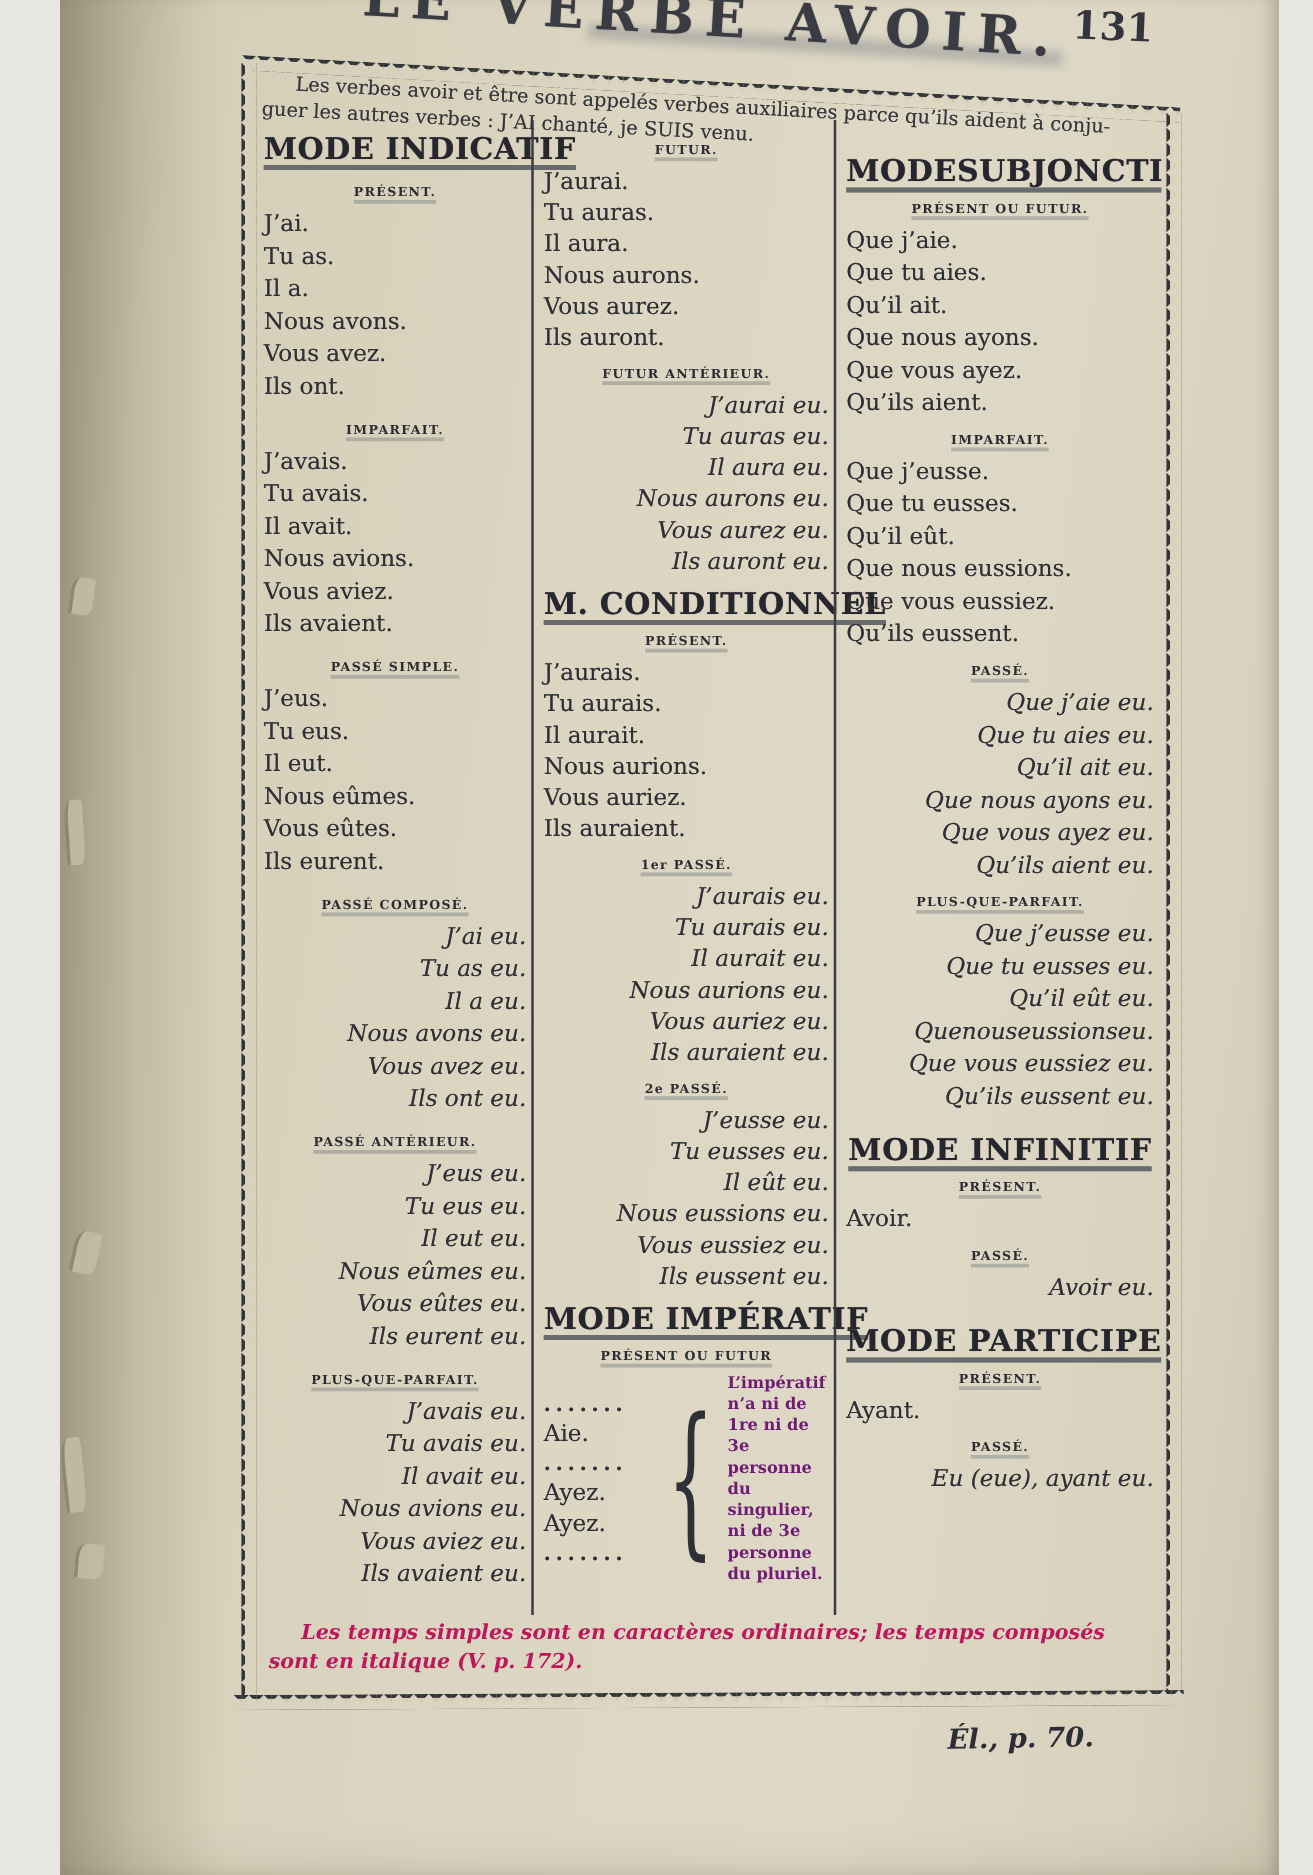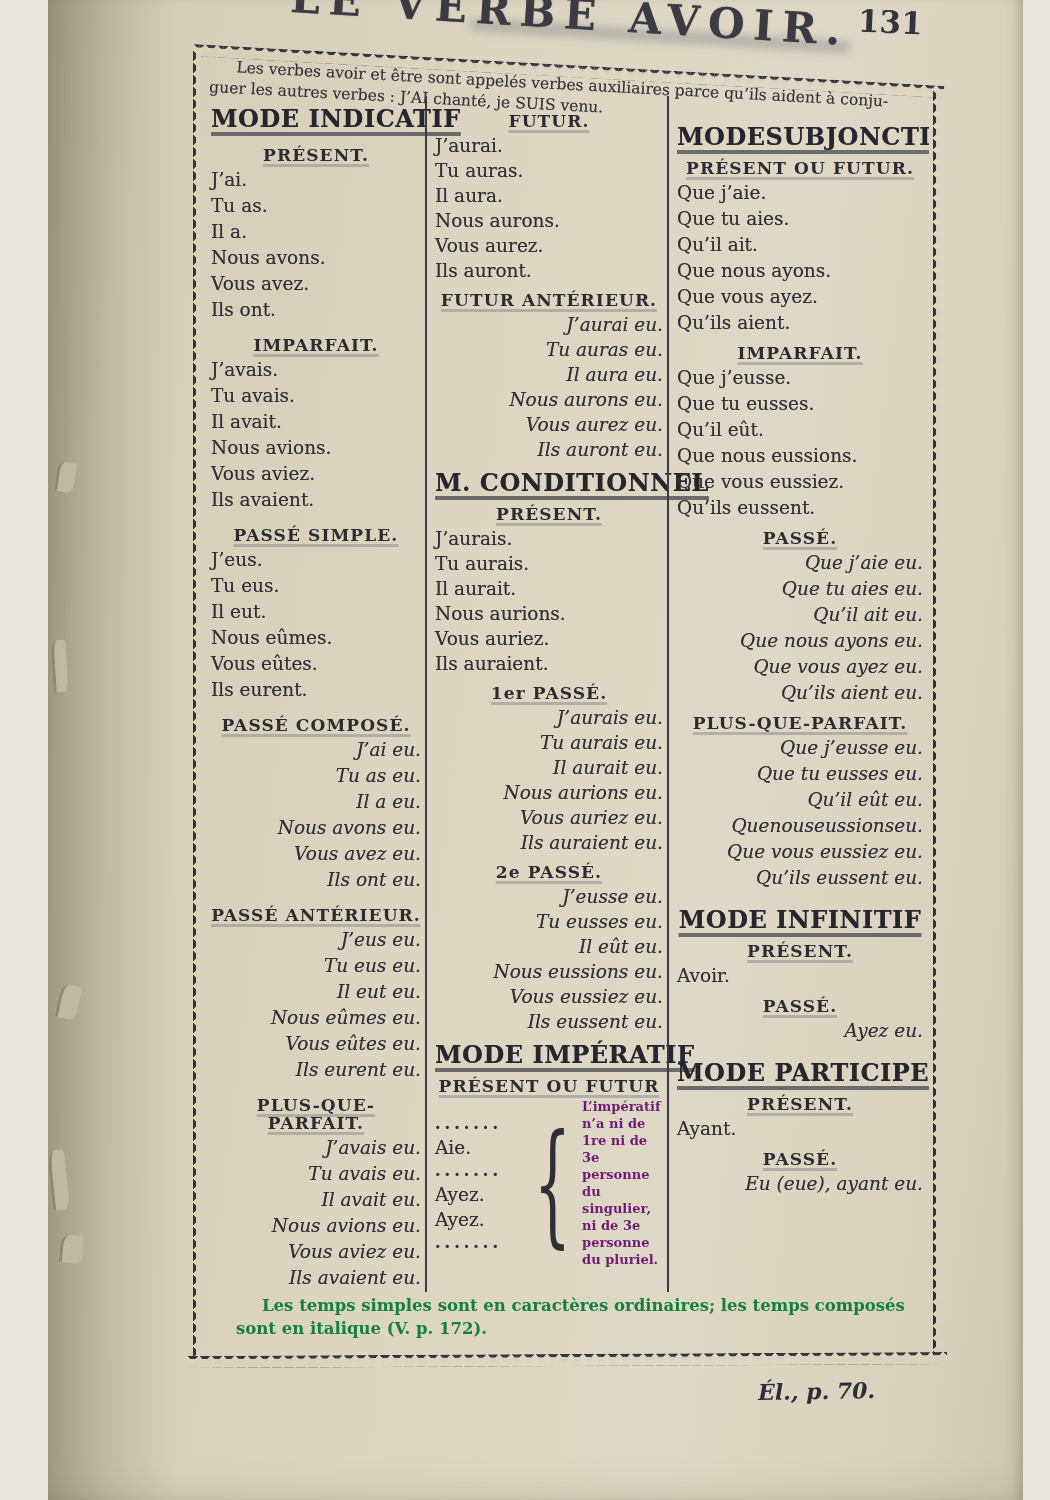--- a/index.html
+++ b/index.html
@@ -67,38 +67,38 @@
   .col1{width:222px;padding-top:2px;}
   .col2{width:242px;border-left:2px solid #3b3c41;padding-top:8px;}
   .col3{width:260px;border-left:2px solid #3b3c41;padding-top:12px;}
 
   .mode-title{font-size:24px;font-weight:bold;letter-spacing:.5px;text-align:center;color:#26272e;
               margin:6px 0 3px;white-space:nowrap;
               text-decoration:underline;text-decoration-color:rgba(105,113,118,.45);
               text-decoration-thickness:4px;text-underline-offset:5px;
               text-shadow:0 0 .6px rgba(30,30,40,.6);}
   .col3 .mode-title{margin:14px 0 6px;}
-  .tense-label{font-size:17px;font-weight:bold;letter-spacing:1.1px;text-align:center;color:#2b2c32;
+  .tense-label{font-size:10px;font-weight:bold;letter-spacing:1.1px;text-align:center;color:#2b2c32;
                margin:8px 0 3px;line-height:18px;
                text-decoration:underline;text-decoration-color:rgba(105,113,118,.38);
                text-decoration-thickness:3px;text-underline-offset:3px;}
   .col1 .tense-label{margin-top:13px;}
   .line{font-size:18.5px;line-height:25px;color:#2e3036;text-shadow:0 0 .5px rgba(40,40,50,.55);}
   .col1 .line,.col3 .line{line-height:26px;}
   .it{font-style:italic;text-align:right;}
   .dots{letter-spacing:4px;font-weight:bold;font-size:16px;line-height:22px;}
 
   .imp{display:flex;align-items:center;margin-top:2px;}
   .imp-left{width:92px;flex:none;}
   .imp-brace{flex:none;font-size:118px;line-height:1;color:#2e3036;
              transform:scaleX(.5) scaleY(1.12);margin:0 -8px 0 -12px;font-weight:normal;}
   .imp-note{flex:1;font-size:13px;line-height:17px;font-weight:bold;color:#701a75;}
 
   .footnote{position:absolute;left:20px;top:1250px;width:704px;
-            font-weight:bold;font-size:16.5px;line-height:23px;color:#15803d;margin-left:21px;}
+            font-style:italic;font-weight:bold;font-size:16.5px;line-height:23px;color:#be185d;}
   .ref{position:absolute;left:758px;top:1378px;font-size:22px;font-weight:bold;font-style:italic;
        color:#2c2e36;transform:rotate(-1deg);}
 </style>
 </head>
 <body>
 
 <div class="stage">
   <div class="page"></div>
   <div class="spine"></div>
   <div class="nick n1"></div>
@@ -247,21 +247,21 @@
           <div class="line it">Que j’eusse eu.</div>
           <div class="line it">Que tu eusses eu.</div>
           <div class="line it">Qu’il eût eu.</div>
           <div class="line it">Quenouseussionseu.</div>
           <div class="line it">Que vous eussiez eu.</div>
           <div class="line it">Qu’ils eussent eu.</div>
           <div class="mode-title">MODE INFINITIF</div>
           <div class="tense-label">PRÉSENT.</div>
           <div class="line">Avoir.</div>
           <div class="tense-label">PASSÉ.</div>
-          <div class="line it">Ayez eu.</div>
+          <div class="line it">Avoir eu.</div>
           <div class="mode-title">MODE PARTICIPE</div>
           <div class="tense-label">PRÉSENT.</div>
           <div class="line">Ayant.</div>
           <div class="tense-label">PASSÉ.</div>
           <div class="line it">Eu (eue), ayant eu.</div>
         </div>
     </div>
 
     <div class="footnote">
       <div class="il1">Les temps simples sont en caractères ordinaires; les temps composés</div>

